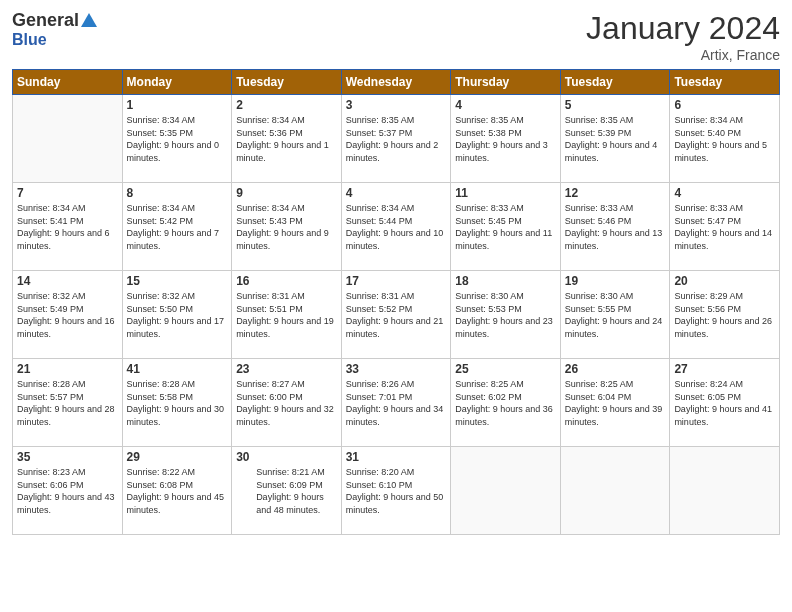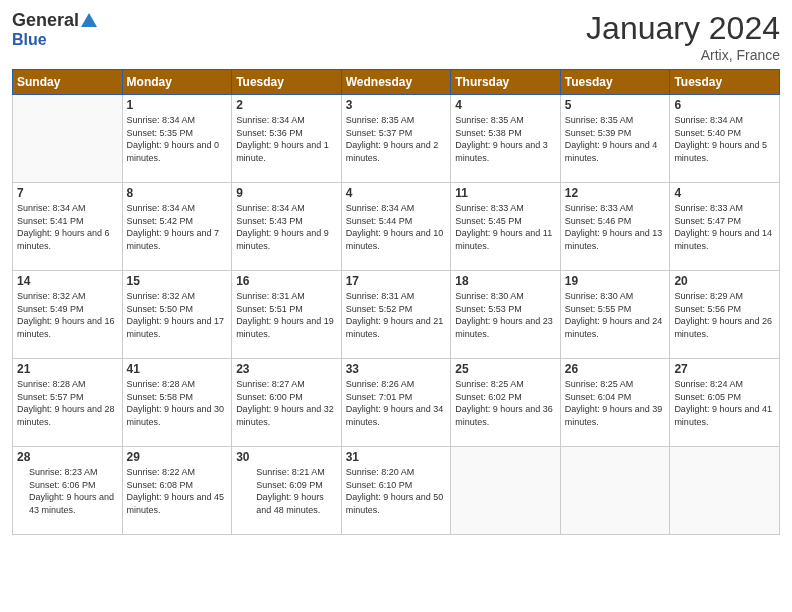--- a/index.html
+++ b/index.html
@@ -296,22 +296,22 @@
           </td>
           <td>
             <span class="day-number">27</span>
             <div class="day-info" style="white-space: pre-line;">Sunrise: 8:24 AM
 Sunset: 6:05 PM
 Daylight: 9 hours and 41 minutes.</div>
           </td>
         </tr>
         <tr>
           <td>
-            <span class="day-number">28</span>
-            <div class="day-info" style="white-space: pre-line; margin-left: 12px;">Sunrise: 8:23 AM
+            <span class="day-number">35</span>
+            <div class="day-info" style="white-space: pre-line;">Sunrise: 8:23 AM
 Sunset: 6:06 PM
 Daylight: 9 hours and 43 minutes.</div>
           </td>
           <td>
             <span class="day-number">29</span>
             <div class="day-info" style="white-space: pre-line;">Sunrise: 8:22 AM
 Sunset: 6:08 PM
 Daylight: 9 hours and 45 minutes.</div>
           </td>
           <td>

